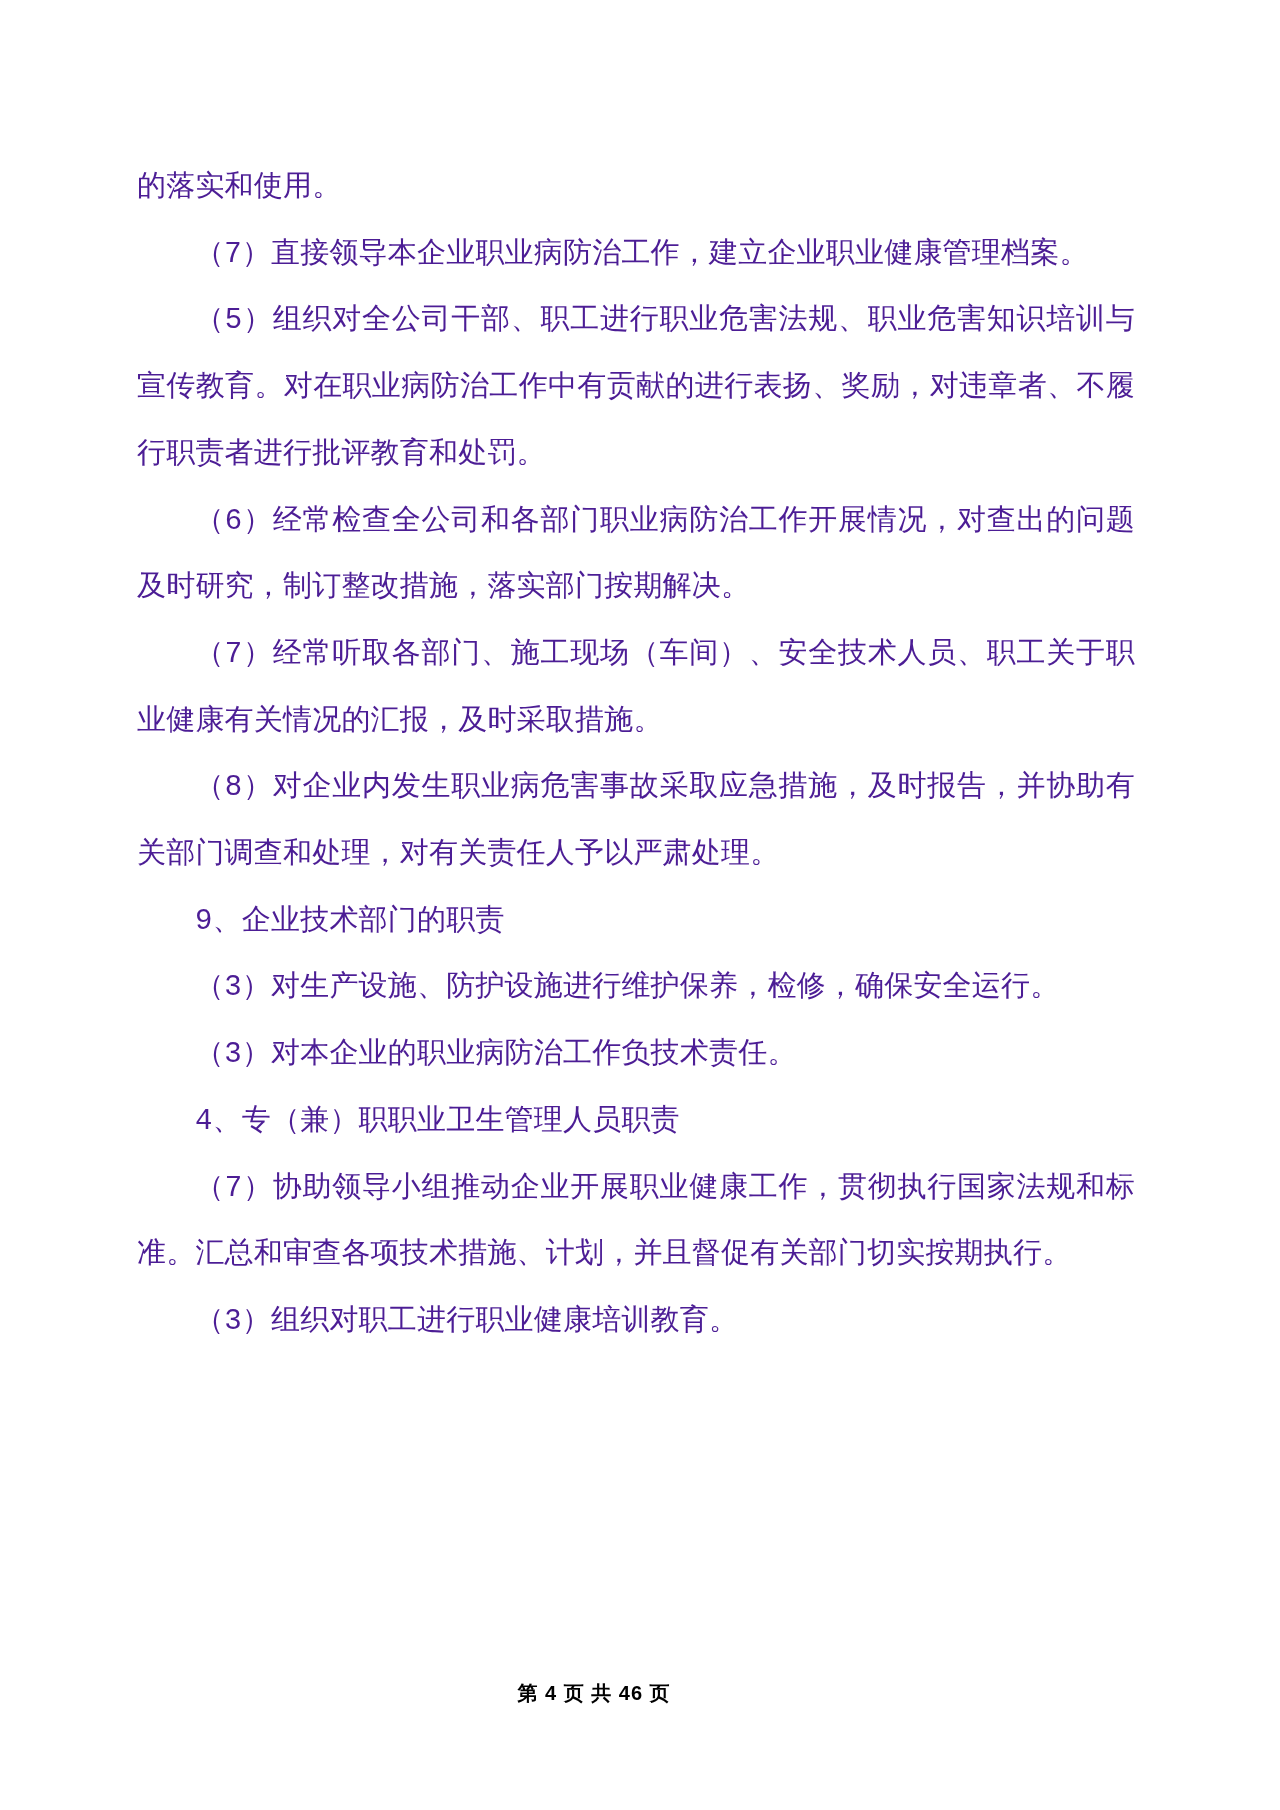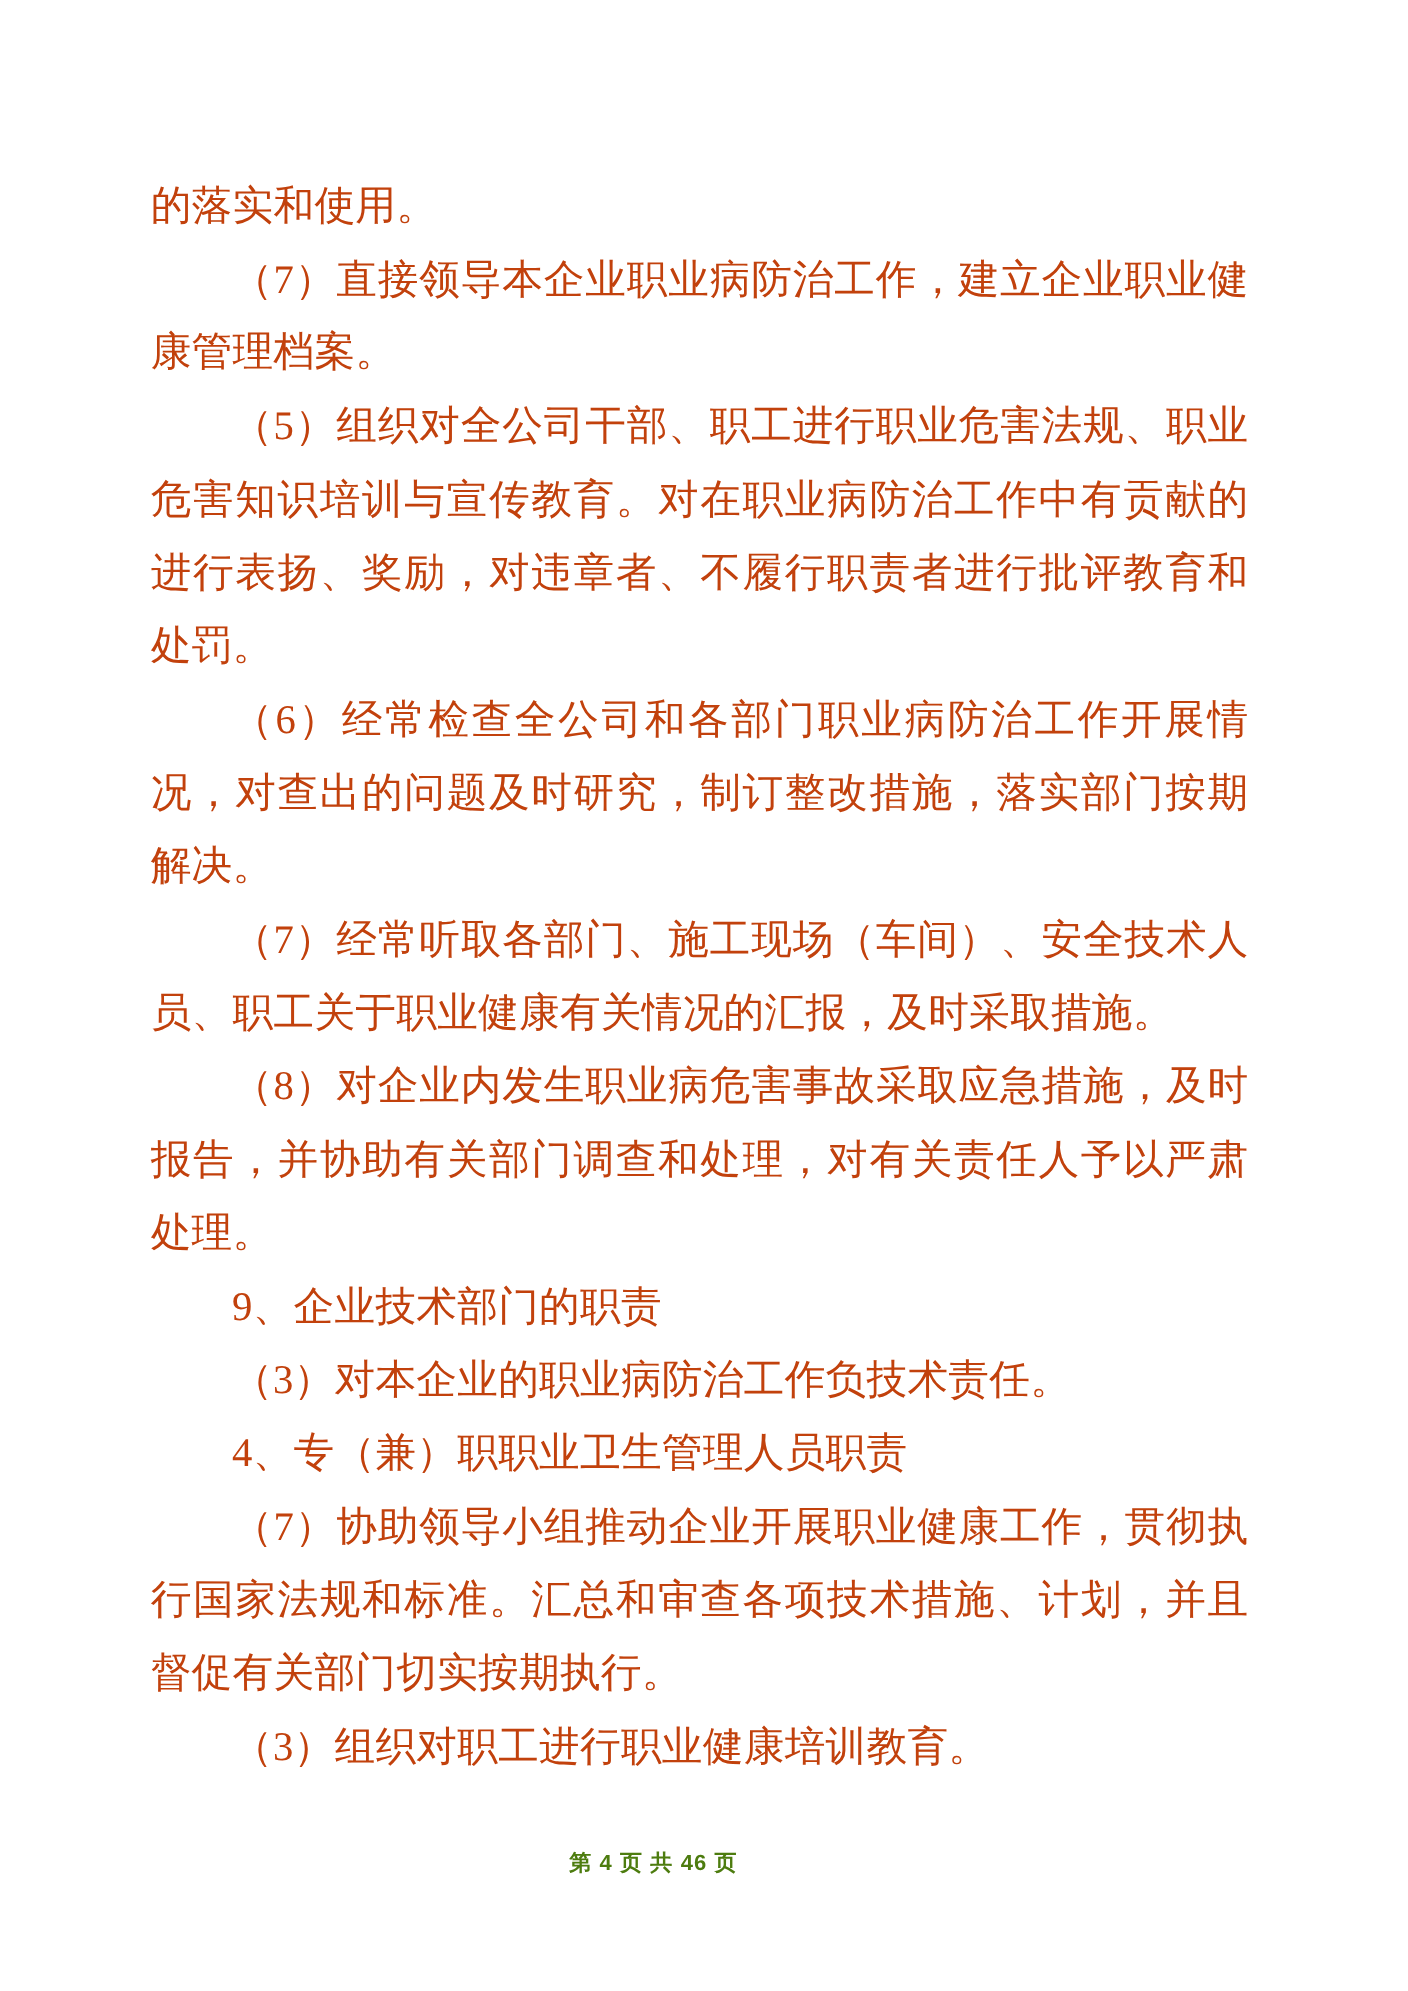--- a/index.html
+++ b/index.html
@@ -23,58 +23,60 @@
   }
   .body-text {
     position: absolute;
     left: 137px;
     top: 155px;
     width: 998px;
   }
   p.para {
     margin: 0;
     padding: 0;
-    font-size: 37px;
+    font-size: 29px;
     line-height: 66.7px;
-    color: #c2410c;
+    color: #4c1d95;
     text-align: justify;
     text-justify: inter-character;
     letter-spacing: 0.2px;
+    font-family: Liberation Mono, monospace;
   }
   p.para.indent {
     text-indent: 2em;
   }
   .footer {
     position: absolute;
     top: 1680px;
     left: 0;
     width: 1155px;
     text-align: center;
   }
   .footer span {
     font-family: "Liberation Sans", "DejaVu Sans", sans-serif;
     font-weight: bold;
     font-size: 20px;
-    color: #4d7c0f;
+    color: #000000;
     letter-spacing: 1px;
     margin-left: 33px;
   }
 </style>
 </head>
 <body>
 
 <div class="page">
   <div class="body-text" id="paragraph-list">
       <p class="para">的落实和使用。</p>
       <p class="para indent">（7）直接领导本企业职业病防治工作，建立企业职业健康管理档案。</p>
       <p class="para indent">（5）组织对全公司干部、职工进行职业危害法规、职业危害知识培训与宣传教育。对在职业病防治工作中有贡献的进行表扬、奖励，对违章者、不履行职责者进行批评教育和处罚。</p>
       <p class="para indent">（6）经常检查全公司和各部门职业病防治工作开展情况，对查出的问题及时研究，制订整改措施，落实部门按期解决。</p>
       <p class="para indent">（7）经常听取各部门、施工现场（车间）、安全技术人员、职工关于职业健康有关情况的汇报，及时采取措施。</p>
       <p class="para indent">（8）对企业内发生职业病危害事故采取应急措施，及时报告，并协助有关部门调查和处理，对有关责任人予以严肃处理。</p>
       <p class="para indent">9、企业技术部门的职责</p>
+      <p class="para indent">（3）对生产设施、防护设施进行维护保养，检修，确保安全运行。</p>
       <p class="para indent">（3）对本企业的职业病防治工作负技术责任。</p>
       <p class="para indent">4、专（兼）职职业卫生管理人员职责</p>
       <p class="para indent">（7）协助领导小组推动企业开展职业健康工作，贯彻执行国家法规和标准。汇总和审查各项技术措施、计划，并且督促有关部门切实按期执行。</p>
       <p class="para indent">（3）组织对职工进行职业健康培训教育。</p>
     </div>
 
   <div class="footer">
     <span>第 4 页 共 46 页</span>
   </div>
 </div>

